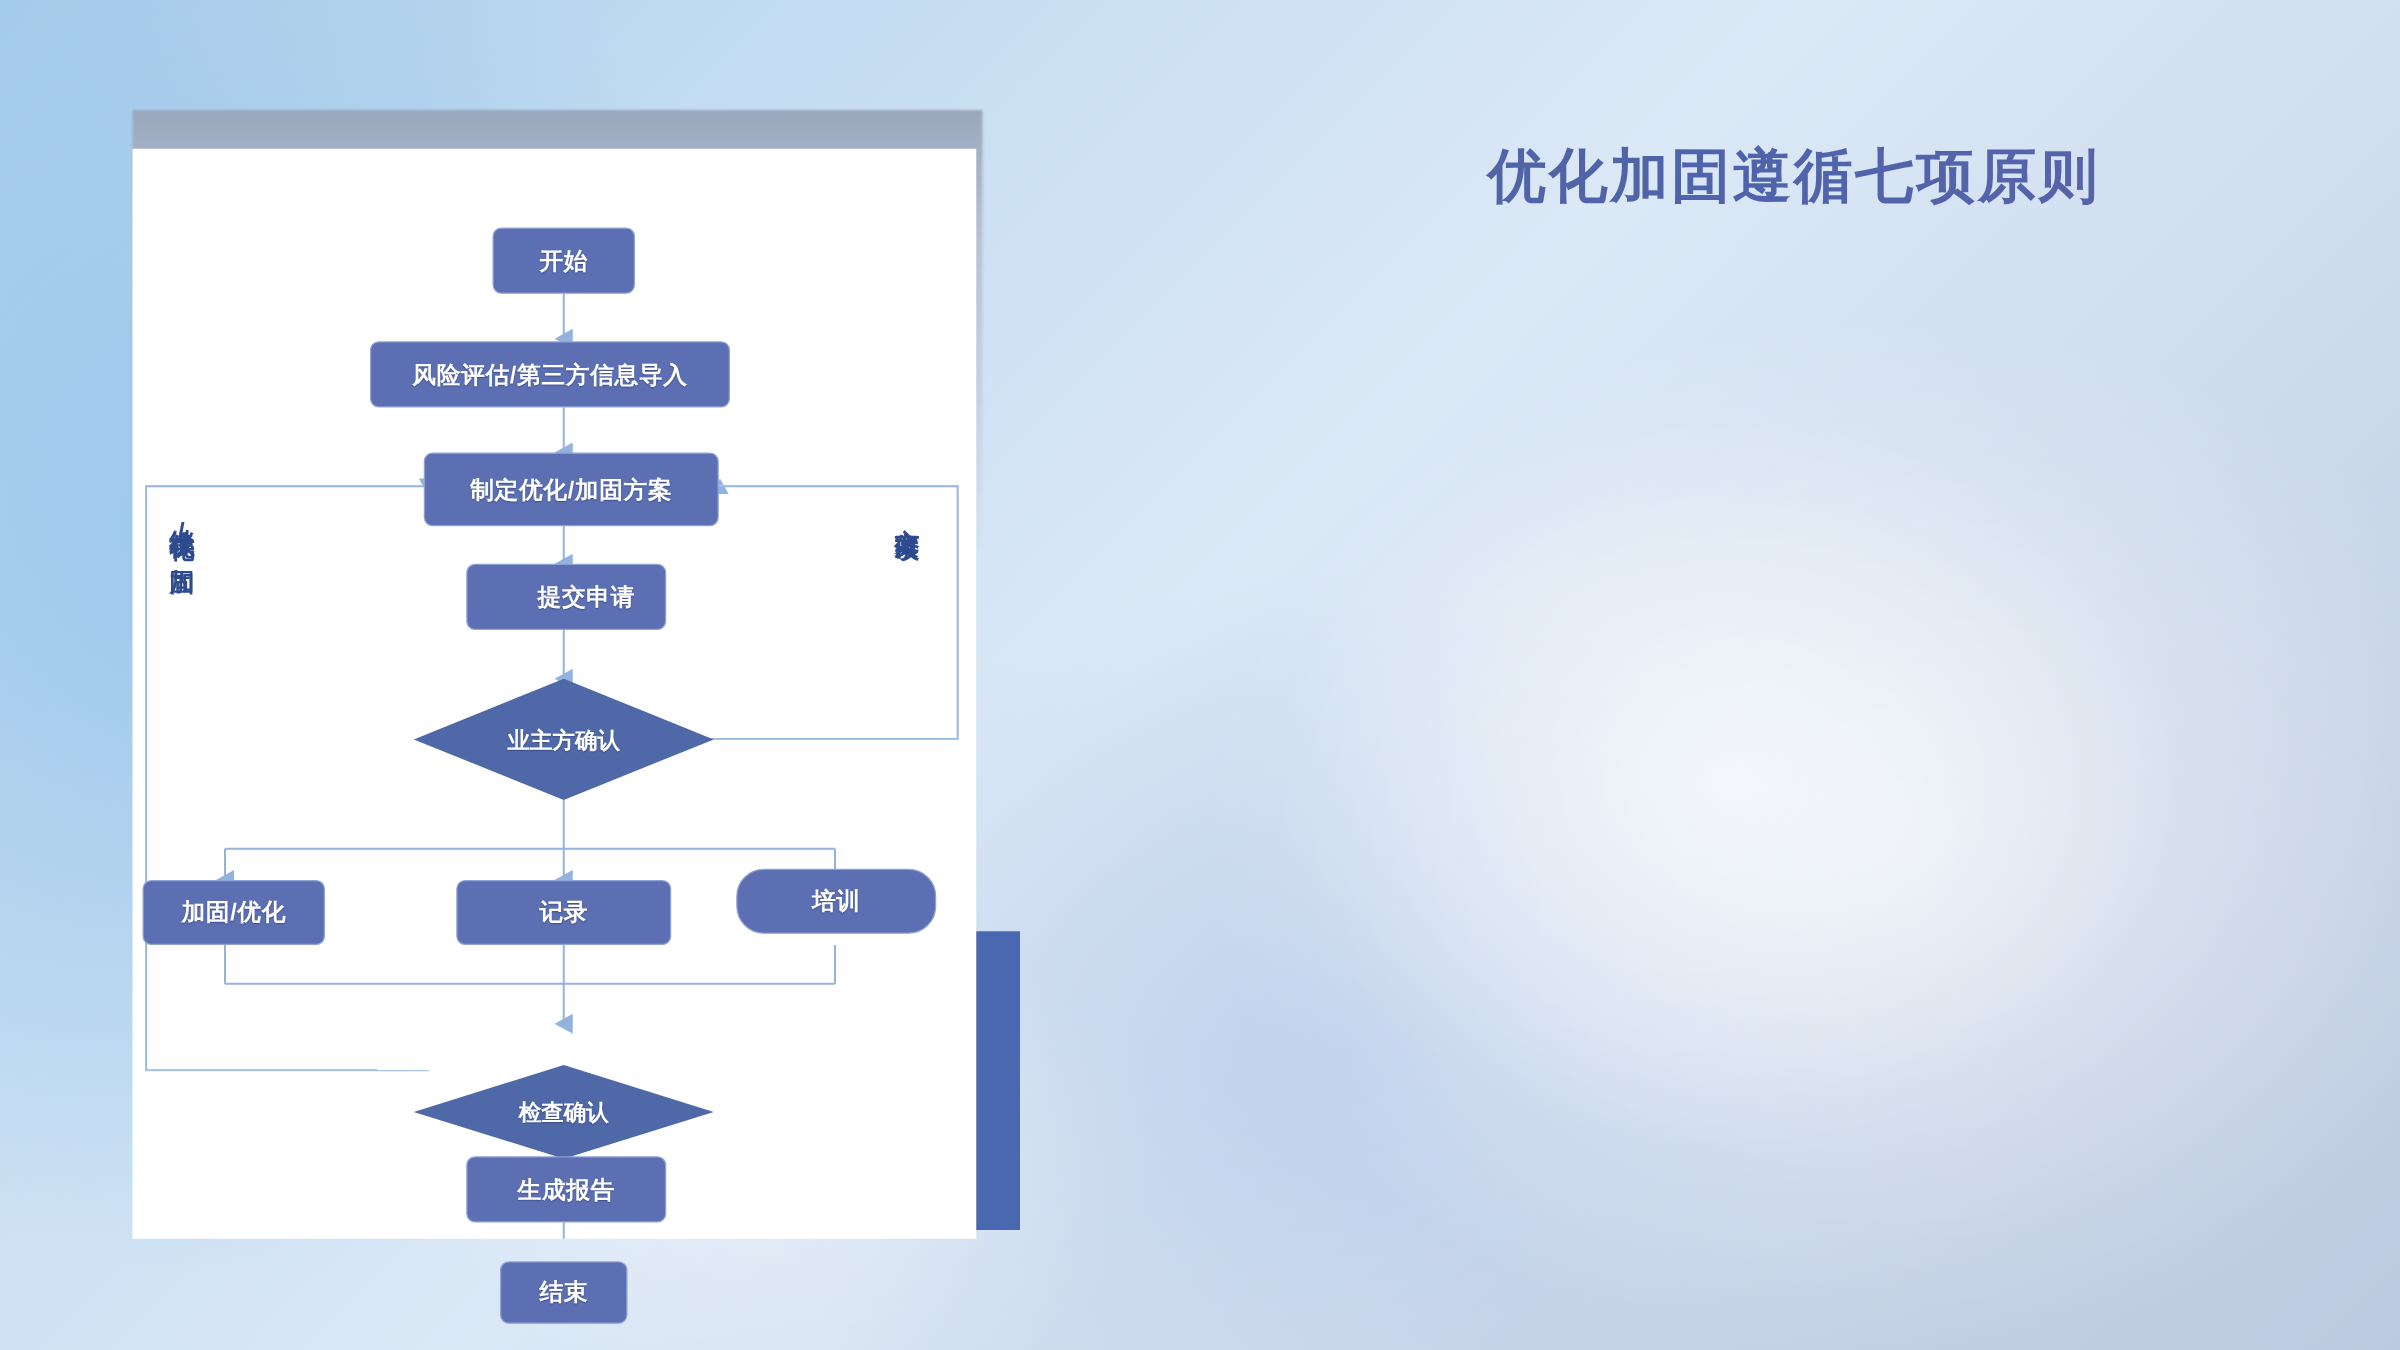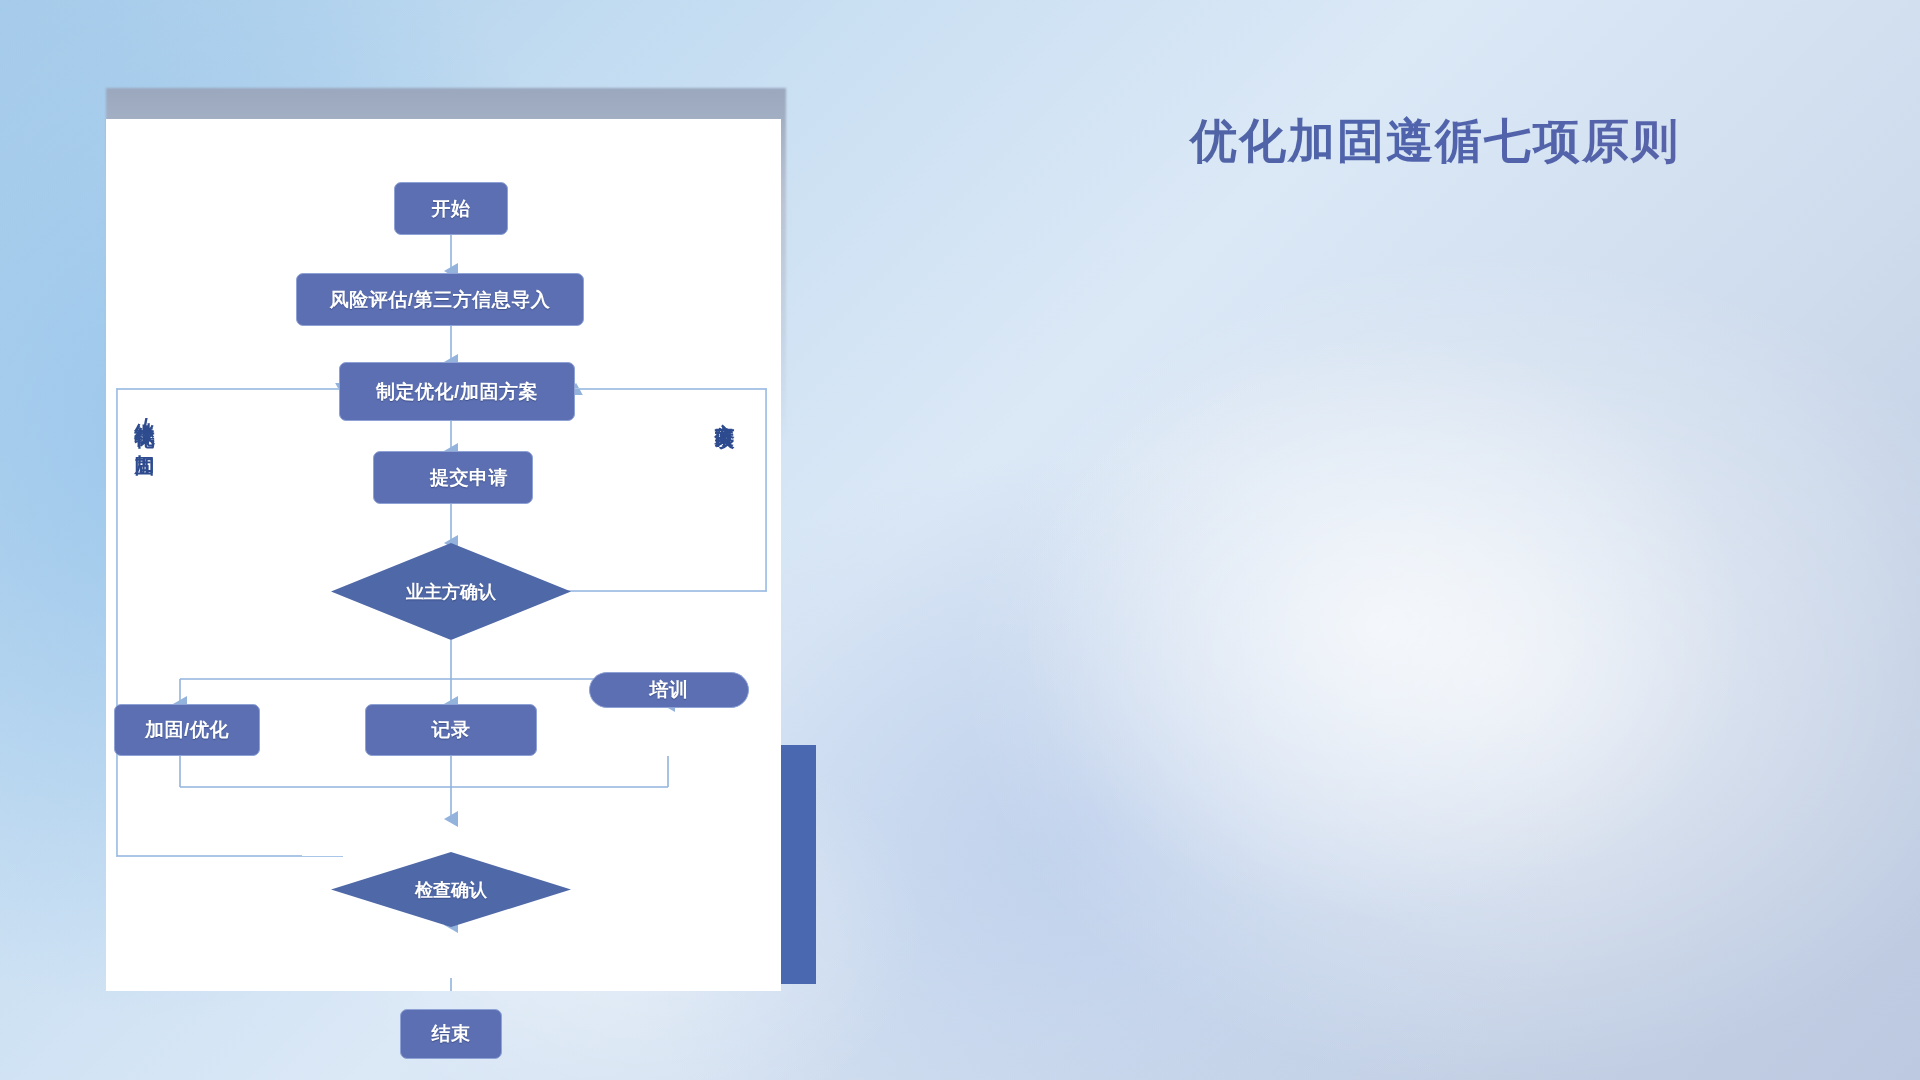--- a/index.html
+++ b/index.html
@@ -175,28 +175,31 @@
   </div>
 
   <div class="node" style="left:8px;top:585px;width:146px;height:52px;">
     <span>加固/优化</span>
   </div>
 
   <div class="node" style="left:259px;top:585px;width:172px;height:52px;">
     <span>记录</span>
   </div>
 
-  <div class="node" style="left:483px;top:553px;width:160px;height:36px;border-radius:22px;">
+  <div class="node" style="left:483px;top:576px;width:160px;height:52px;border-radius:22px;">
     <span>培训</span>
   </div>
 
   <div class="diamond" style="left:225px;top:733px;width:240px;height:75px;">
     <span>检查确认</span>
   </div>
 
+  <div class="node" style="left:267px;top:806px;width:160px;height:53px;">
+    <span>生成报告</span>
+  </div>
 
   <div class="node" style="left:294px;top:890px;width:102px;height:50px;">
     <span>结束</span>
   </div>
 
   <span class="vlabel" style="left:28px;top:288px;">继续优化/加固</span>
 
   <span class="vlabel" style="left:608px;top:288px;">方案修改</span>
 
 </div>

